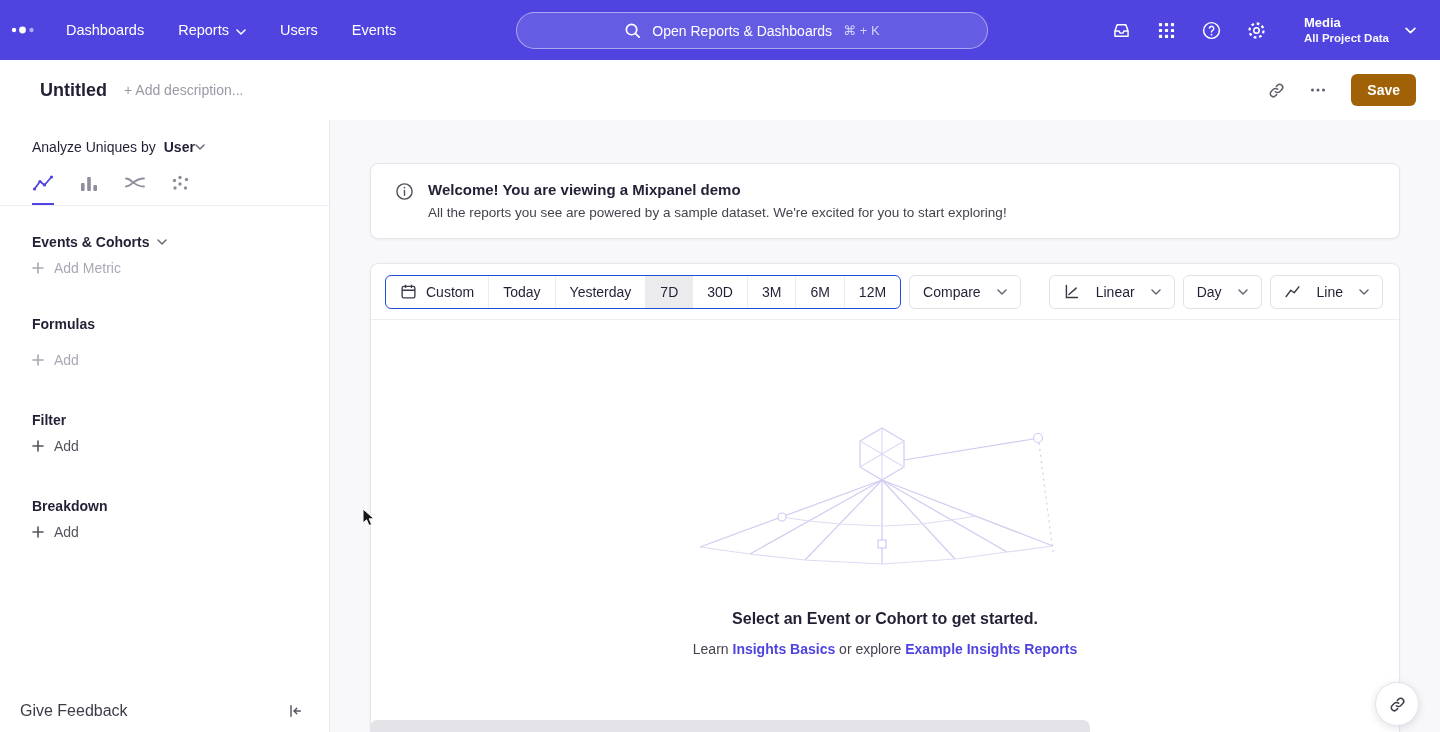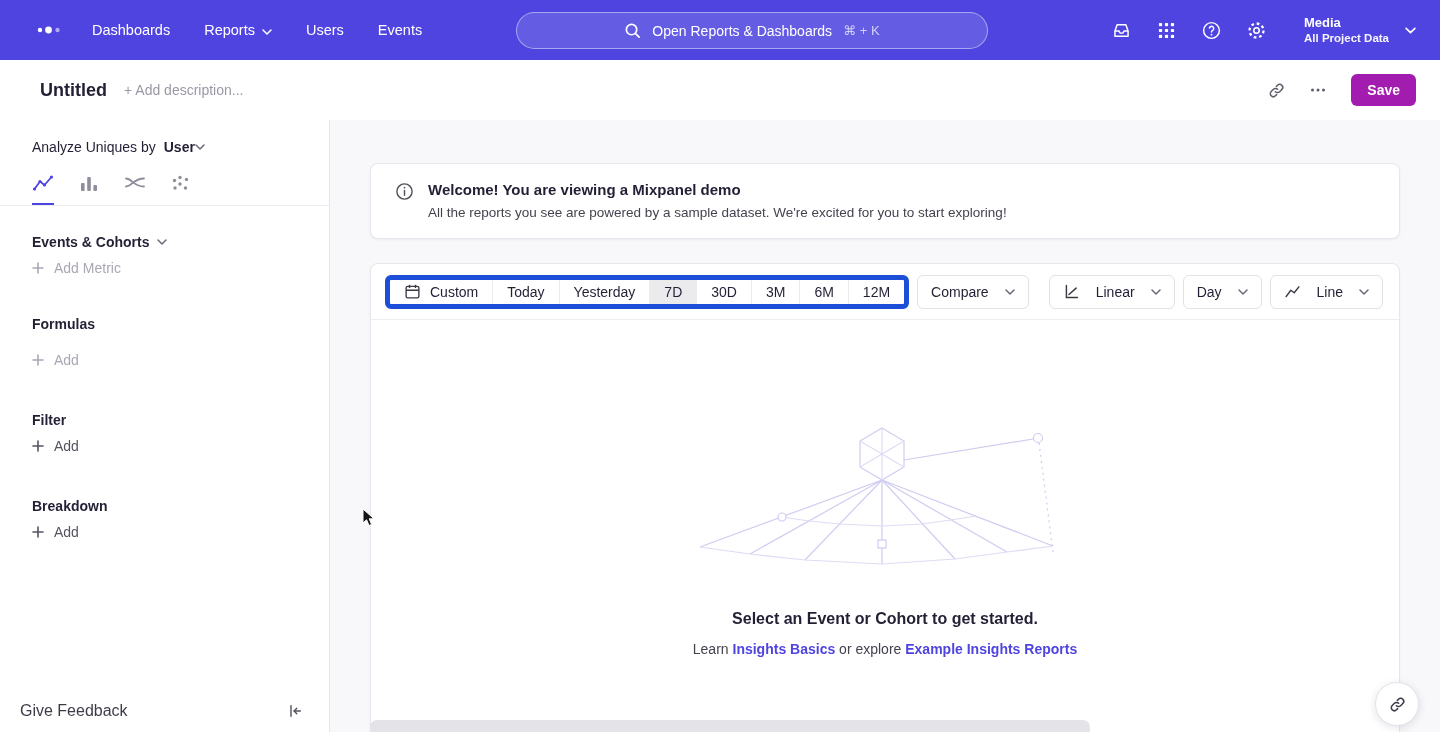--- a/index.html
+++ b/index.html
@@ -1,39 +1,39 @@
 <!DOCTYPE html>
 <html><head>
 <meta charset="utf-8">
 <style>
   * { box-sizing: border-box; }
   html,body { margin:0; padding:0; }
   body { font-family: "Liberation Sans", sans-serif; background:#fff; }
   .app { position:relative; width:1440px; height:732px; overflow:hidden; background:#fff; }
 
   
-  .topnav { height:60px; background:#4f44e0; display:flex; align-items:center; padding:0 24px 0 36px; position:relative; color:#fff; }
+  .topnav { height:60px; background:#4f44e0; display:flex; align-items:center; padding:0 24px 0 10px; position:relative; color:#fff; }
   .logo { display:flex; align-items:center; margin-right:30px; }
   .nav-links { display:flex; gap:34px; align-items:center; }
   .nav-link { font-size:14.5px; font-weight:500; color:#fff; display:flex; align-items:center; gap:7px; cursor:pointer; white-space:nowrap; }
   .nav-search { position:absolute; left:516px; top:12px; width:472px; height:37px; border-radius:19px; background:rgba(255,255,255,0.13); border:1px solid rgba(255,255,255,0.45); display:flex; align-items:center; justify-content:center; gap:11px; font-size:14px; cursor:pointer; color:#fff; }
   .nav-search .shortcut { color:rgba(255,255,255,0.7); font-size:13px; }
   .nav-right { margin-left:auto; display:flex; align-items:center; gap:23px; }
   .nav-icon-btn { width:22px; height:22px; display:flex; align-items:center; justify-content:center; color:#fff; cursor:pointer; }
   .project-switcher { display:flex; align-items:center; gap:16px; cursor:pointer; margin-left:14px; }
   .project-name { font-size:13px; font-weight:700; line-height:15px; }
   .project-env { font-size:11.5px; font-weight:600; line-height:14px; color:rgba(255,255,255,0.95); margin-top:1px; }
 
   
   .report-header { height:60px; display:flex; align-items:center; padding:0 24px 0 40px; background:#fff; }
   .report-title { font-size:18px; font-weight:700; color:#241f35; margin:0; }
   .report-desc { margin-left:17px; font-size:14px; color:#9b98a6; cursor:pointer; }
   .header-actions { margin-left:auto; display:flex; align-items:center; gap:8px; }
   .icon-btn { width:34px; height:34px; border-radius:6px; display:flex; align-items:center; justify-content:center; color:#5f5c6b; cursor:pointer; background:transparent; border:none; }
-  .save-btn { background:#a21caf; color:#fff; font-size:14px; font-weight:600; border:none; border-radius:6px; padding:8px 16px; margin-left:8px; cursor:default; }
+  .save-btn { background:#a16207; color:#fff; font-size:14px; font-weight:600; border:none; border-radius:6px; padding:8px 16px; margin-left:8px; cursor:default; }
 
   
   .body-row { display:flex; height:612px; }
 
   
   .sidebar { width:330px; min-width:330px; background:#fff; border-right:1px solid #e7e6ec; position:relative; padding-top:16px; }
   .analyze-row { padding:0 24px 0 32px; display:flex; align-items:center; gap:8px; font-size:14px; color:#241f35; height:22px; }
   .analyze-select { display:flex; align-items:center; font-weight:600; cursor:pointer; color:#241f35;text-align:center; }
   .chev { color:#6b6875; display:flex; align-items:center; }
   .sidebar-tabs { display:flex; gap:24px; padding:14px 32px 0; border-bottom:1px solid #edecf2; }
@@ -52,21 +52,21 @@
   .content { flex:1; background:#f8f8fa; position:relative; padding:43px 40px 0; overflow:hidden; }
 
   .banner { background:#fff; border:1px solid #e7e6ec; border-radius:8px; box-shadow:0 1px 3px rgba(24,20,48,0.05); padding:16px 24px; display:flex; align-items:center; }
   .info-icon { color:#55525e; margin-right:14px; align-self:flex-start; margin-top:2px; display:flex; }
   .banner-title { font-size:15px; font-weight:700; color:#241f35; line-height:19px; }
   .banner-sub { font-size:13.5px; color:#45424f; margin-top:5px; line-height:18px; }
   .view-datasets { margin-left:auto; display:flex; align-items:center; gap:9px; background:#fff; border:1px solid #d8d7de; border-radius:6px; padding:9px 14px; font-size:14px; font-weight:600; color:#2b2838; cursor:pointer; white-space:nowrap; }
 
   .chart-card { margin-top:24px; background:#fff; border:1px solid #e7e6ec; border-radius:8px; height:482px; box-shadow:0 1px 3px rgba(24,20,48,0.04); }
   .controls-row { height:56px; display:flex; align-items:center; padding:0 16px 0 14px; border-bottom:1px solid #eeedf2; }
-  .range-group { display:flex; align-items:stretch; height:34px; border:5px solid #1d4ed8; border-radius:6px; overflow:hidden; background:#fff; }
+  .range-group { display:flex; align-items:stretch; height:34px; border:1px solid #1d4ed8; border-radius:6px; overflow:hidden; background:#fff; }
   .range-item { display:flex; align-items:center; padding:0 14px; font-size:14px; color:#241f35; cursor:pointer; border-right:1px solid #eceaf0; white-space:nowrap; }
   .range-item:last-child { border-right:none; }
   .range-item.active { background:#ebebee; font-weight:500; }
   .cal { margin-right:9px; color:#3c3946; display:flex; }
   .compare-btn, .ctrl-btn { height:34px; border:1px solid #e2e1e8; border-radius:6px; background:#fff; display:flex; align-items:center; gap:16px; padding:0 13px; font-size:14px; color:#241f35; cursor:pointer; white-space:nowrap; }
   .compare-btn { margin-left:8px; }
   .right-controls { margin-left:auto; display:flex; gap:8px; }
   .ctrl-icon { display:flex; color:#3c3946; }
 
   .chart-body { display:flex; flex-direction:column; align-items:center; padding-top:102px; }

